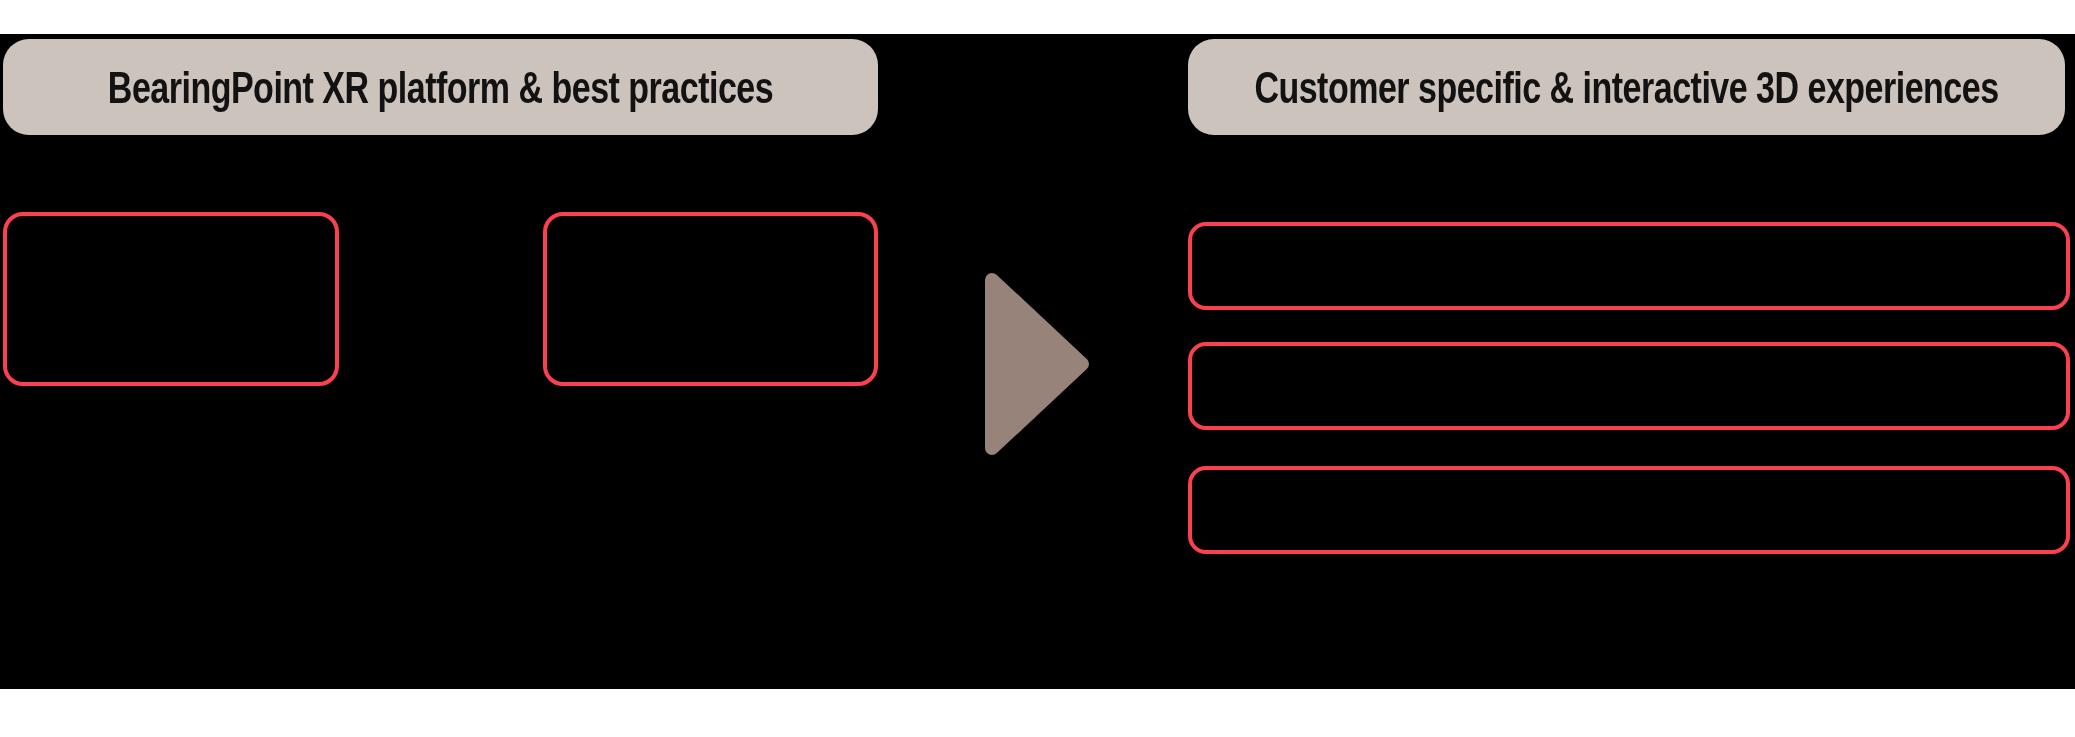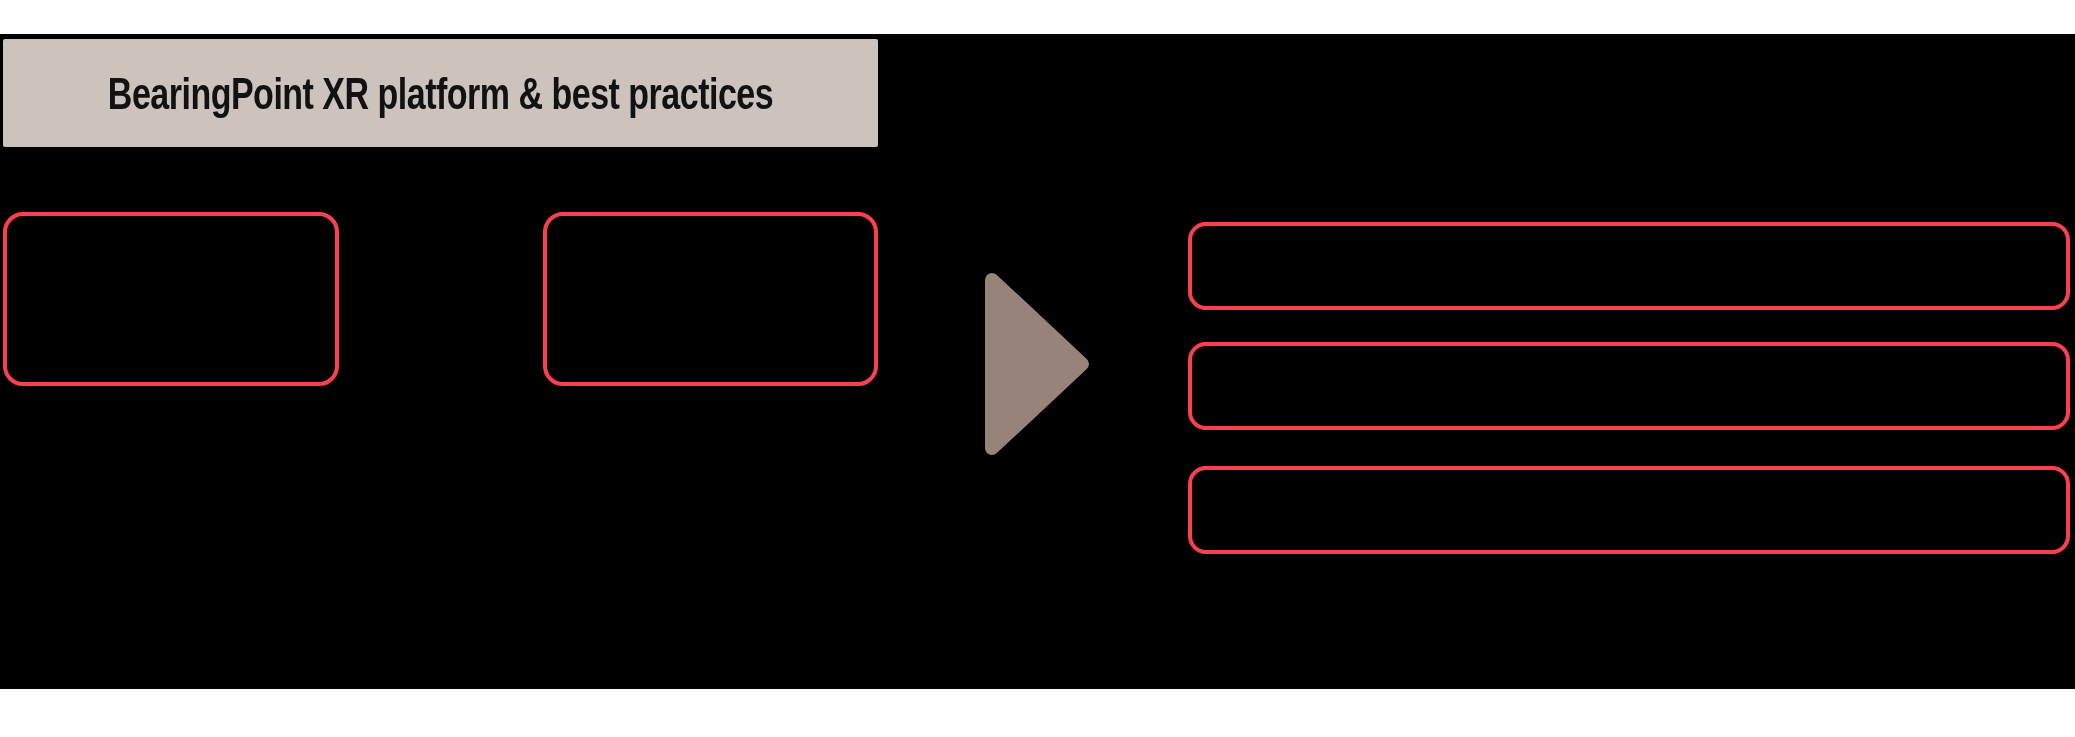--- a/index.html
+++ b/index.html
@@ -19,23 +19,23 @@
     position: absolute;
     left: 0;
     top: 34px;
     width: 2075px;
     height: 655px;
     background: #000000;
   }
   .header-pill {
     position: absolute;
     top: 39px;
-    height: 108px;
+    height: 96px;
     background: #ccc3bd;
-    border-radius: 2px;
+    border-radius: 26px;
     display: flex;
     align-items: center;
     justify-content: center;
     color: #121212;
     box-sizing: border-box;
   }
   .header-left  { left: 3px;    width: 875px; }
   .header-right { left: 1188px; width: 877px; }
   .header-text {
     display: inline-block;
@@ -77,20 +77,23 @@
 <body>
 
 <div class="canvas">
 
   <div class="black-band"></div>
 
   <div class="header-pill header-left">
     <span class="header-text">BearingPoint XR platform &amp; best practices</span>
   </div>
 
+  <div class="header-pill header-right">
+    <span class="header-text">Customer specific &amp; interactive 3D experiences</span>
+  </div>
 
   <div class="outline-box left-box left-box-1"></div>
   <div class="outline-box left-box left-box-2"></div>
 
   <svg class="arrow-svg" width="112" height="196" viewBox="0 0 112 196" aria-hidden="true">
     <polygon points="14,14 14,182 104,98" fill="#98837b" stroke="#98837b" stroke-width="14" stroke-linejoin="round"></polygon>
   </svg>
 
   <div class="outline-box right-box right-box-1"></div>
   <div class="outline-box right-box right-box-2"></div>

